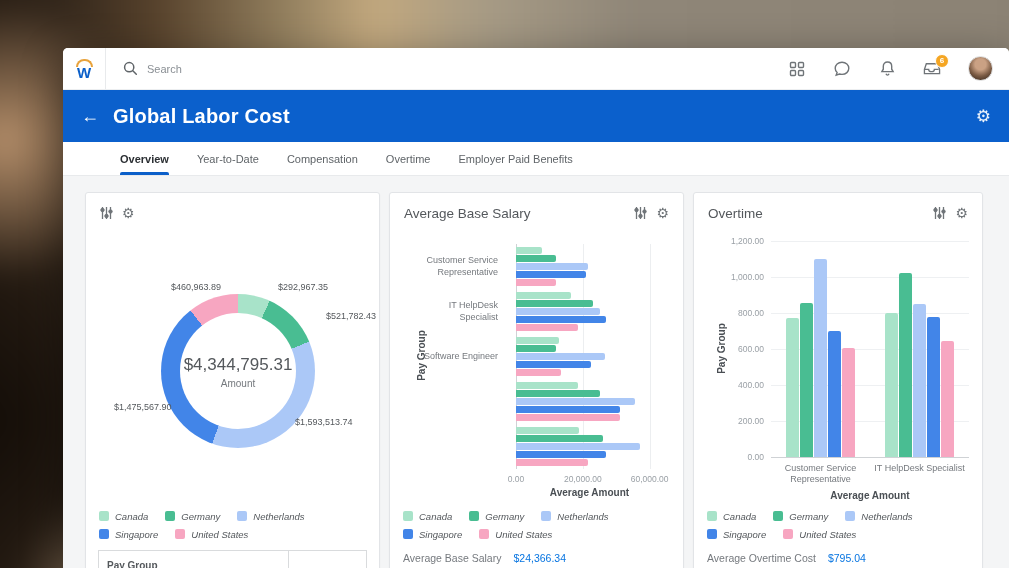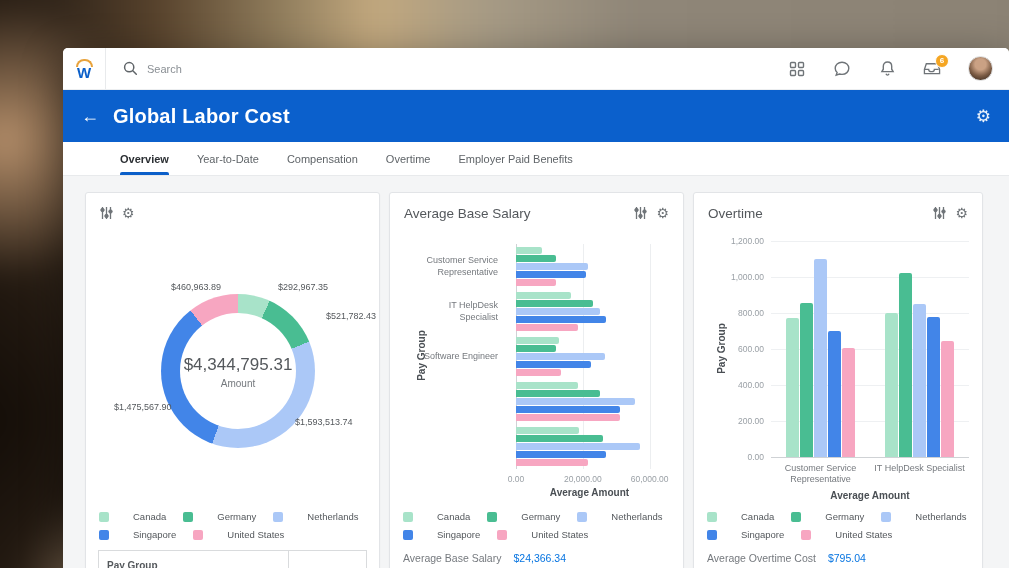--- a/index.html
+++ b/index.html
@@ -65,21 +65,21 @@
   .donut-sub { font-size:10px; color:#75797e; margin-top:3px; }
   .dl { position:absolute; font-size:9px; color:#54585c; white-space:nowrap; }
   .dl-0 { left:192px; top:89px; } 
   .dl-1 { left:220px; top:118px;padding-left:20px; } 
   .dl-2 { left:209px; top:224px; } 
   .dl-3 { left:28px;  top:176px;margin-top:33px; } 
   .dl-4 { left:85px;  top:89px; } 
 
   
   .legend { position:absolute; left:13px; top:318px; width:270px; display:flex; flex-wrap:wrap; column-gap:17px; row-gap:7px; }
-  .lg-item { display:flex; align-items:flex-end; gap:24px; cursor:pointer; }
+  .lg-item { display:flex; align-items:flex-start; gap:6px; cursor:pointer;font-style:italic; }
   .lg-sw { width:10px; height:10px; border-radius:2px; }
   .lg-tx { font-size:9.5px; color:#54585c; }
   .card-footer { position:absolute; left:13px; top:359px; font-size:10.5px; display:flex; gap:12px; align-items:center; }
   .cf-label { color:#75797e; }
   .cf-value { color:#0875e1; cursor:pointer; }
 
   
   .mini-table { position:absolute; left:12px; right:12px; top:357px; height:70px; border:1px solid #d9dbdd; background:#fff; display:flex; }
   .mt-c1 { flex:1; padding:9px 8px 0 8px; font-size:10px; font-weight:bold; color:#54585c; }
   .mt-c2 { width:78px; border-left:1px solid #d9dbdd; }

